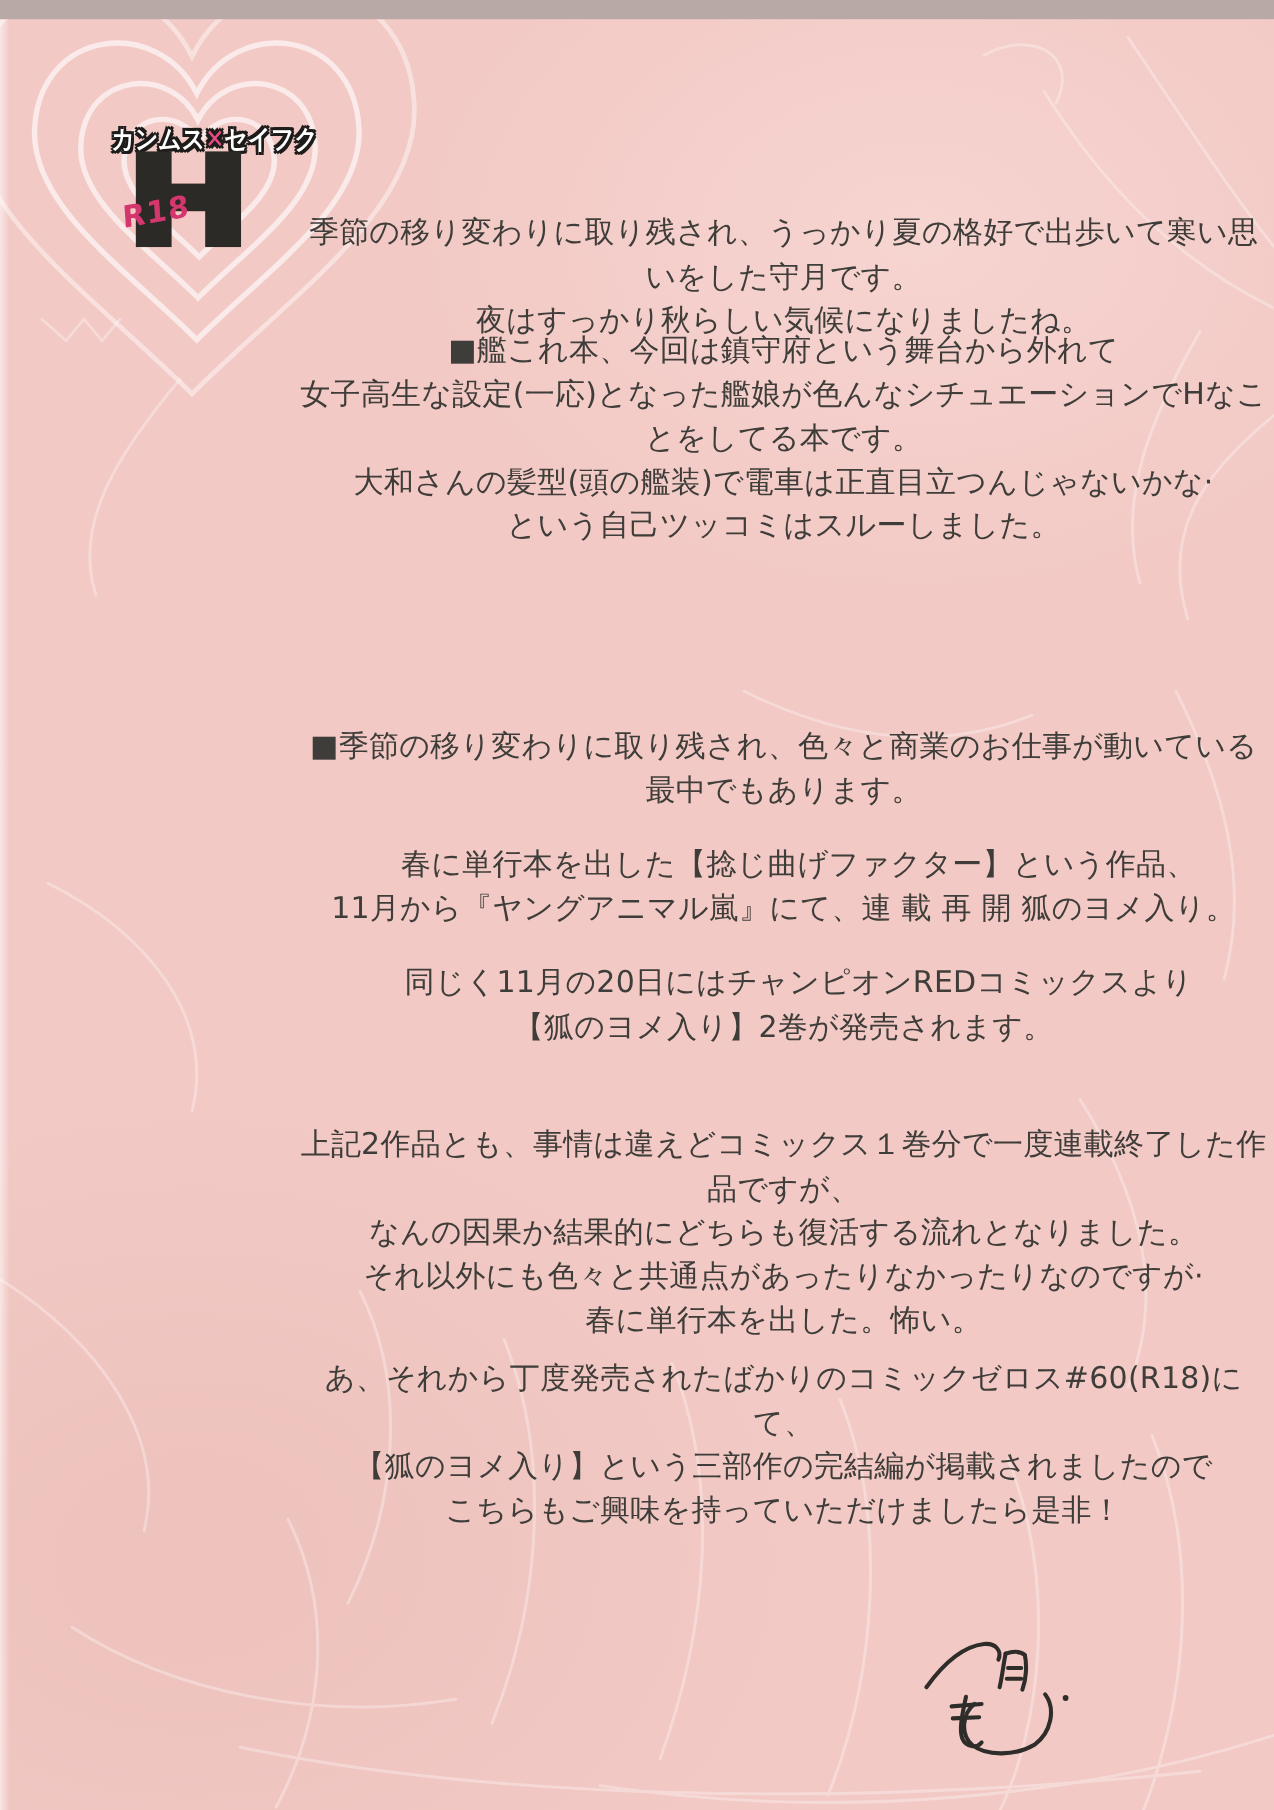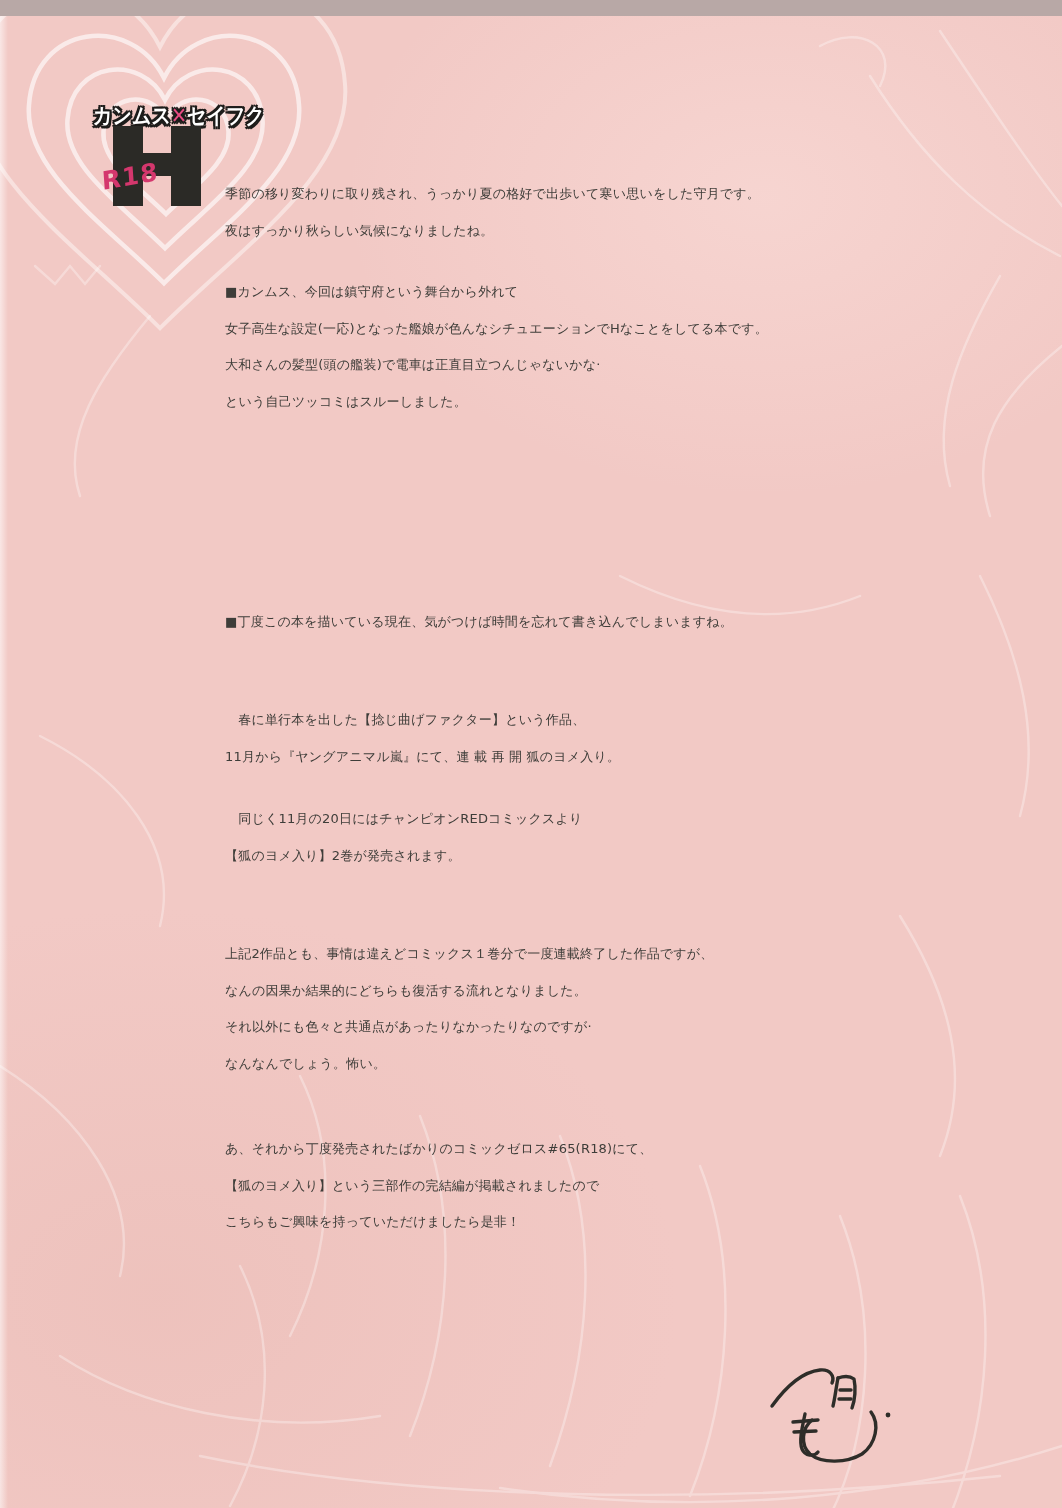--- a/index.html
+++ b/index.html
@@ -44,25 +44,26 @@
   .logo-rating{
     position:absolute;left:101px;top:151px;
     font-size:25px;font-weight:900;
     color:#d4376d;
     transform:rotate(-10deg) skewX(-6deg);
     transform-origin:left top;
     letter-spacing:1px;
   }
   
   .para{
-    position:absolute;left:225px;width:812px;
-    font-size:13px;line-height:36.5px;
+    position:absolute;left:247px;width:812px;
+    font-size:25px;line-height:36.5px;
     color:#3e3d39;
     white-space:pre-line;
     letter-spacing:0.2px;
+    text-align:center;
   }
   .sig{position:absolute;left:758px;top:1328px;}
 </style>
 </head>
 <body>
 
 <div id="scan-page">
 
   <svg id="bg-decor" width="1062" height="1508" viewBox="0 0 1062 1508">
     <g fill="none" stroke="#ffffff" stroke-linecap="round">
@@ -122,34 +123,34 @@
         <rect x="58" y="0" width="30" height="80"></rect>
         <rect x="28" y="27" width="32" height="23"></rect>
       </g>
     </svg>
   </div>
 
   <div class="logo-rating">R18</div>
 
   <div class="para" style="top:160px">季節の移り変わりに取り残され、うっかり夏の格好で出歩いて寒い思いをした守月です。
 夜はすっかり秋らしい気候になりましたね。</div>
-  <div class="para" style="top:258px">■カンムス、今回は鎮守府という舞台から外れて
+  <div class="para" style="top:258px">■艦これ本、今回は鎮守府という舞台から外れて
 女子高生な設定(一応)となった艦娘が色んなシチュエーションでHなことをしてる本です。
 大和さんの髪型(頭の艦装)で電車は正直目立つんじゃないかな·
 という自己ツッコミはスルーしました。</div>
-  <div class="para" style="top:588px">■丁度この本を描いている現在、気がつけば時間を忘れて書き込んでしまいますね。</div>
+  <div class="para" style="top:588px">■季節の移り変わりに取り残され、色々と商業のお仕事が動いている最中でもあります。</div>
   <div class="para" style="top:686px">　春に単行本を出した【捻じ曲げファクター】という作品、
 11月から『ヤングアニマル嵐』にて、連 載 再 開 狐のヨメ入り。</div>
   <div class="para" style="top:785px">　同じく11月の20日にはチャンピオンREDコミックスより
 【狐のヨメ入り】2巻が発売されます。</div>
   <div class="para" style="top:920px">上記2作品とも、事情は違えどコミックス１巻分で一度連載終了した作品ですが、
 なんの因果か結果的にどちらも復活する流れとなりました。
 それ以外にも色々と共通点があったりなかったりなのですが·
-なんなんでしょう。怖い。</div>
-  <div class="para" style="top:1115px">あ、それから丁度発売されたばかりのコミックゼロス#65(R18)にて、
+春に単行本を出した。怖い。</div>
+  <div class="para" style="top:1115px">あ、それから丁度発売されたばかりのコミックゼロス#60(R18)にて、
 【狐のヨメ入り】という三部作の完結編が掲載されましたので
 こちらもご興味を持っていただけましたら是非！</div>
 
   <div class="sig">
     <svg width="170" height="150" viewBox="0 0 170 150">
       <g fill="none" stroke="#2e2d29" stroke-width="3.4" stroke-linecap="round" stroke-linejoin="round">
         <path d="M14,62 C27,44 44,28 62,26 C72,25 77,32 74,39"></path>
         <path d="M80,34 C78,44 77,54 75,62"></path>
         <path d="M80,34 C86,32 92,32 96,35 C98,44 97,56 94,64"></path>
         <path d="M82,46 L93,46"></path>

